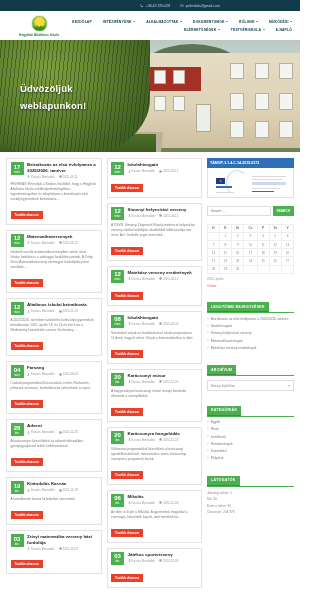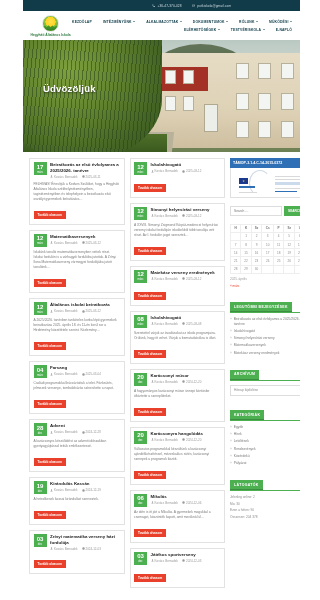--- a/index.html
+++ b/index.html
@@ -2,21 +2,21 @@
 <html lang="hu"><head>
 <meta charset="utf-8">
 <style>
   * { box-sizing: border-box; margin: 0; padding: 0; }
   html, body {
     width: 300px; height: 600px;
     font-family: "Liberation Sans", sans-serif;
     background: #ffffff;
     overflow: hidden;
   }
-  #page { width: 300px; height: 456px; position: relative; background:#fff;padding-left:23px; }
+  #page { width: 300px; height: 456px; position: relative; background:#fff; }
 
   
   .topbar {
     height: 11px; background: #123B4A; color: #cfdde2;
     display: flex; align-items: center; justify-content: center; gap: 10px;
     font-size: 3.2px; letter-spacing: .1px;
     padding-left: 60px;
   }
   .topbar .ti { display: flex; align-items: center; gap: 2px; white-space: nowrap; }
   .topbar svg { width: 3.6px; height: 3.6px; fill: #cfdde2; }
@@ -221,20 +221,21 @@
       <div class="win" style="left:88%;top:72%;width:8%;height:18%"></div>
       <div class="hero-door"></div>
     </div>
     <div class="hero-path"></div>
     <div class="hero-grass"></div>
     <div class="hero-tree">
         <div class="hero-tree-v"></div>
       </div>
     <div class="hero-text">
       <div>Üdvözöljük</div>
+      <div>weblapunkon!</div>
     </div>
   </div>
 
   <div class="content">
     <div class="posts">
       <div class="col" id="col-left">
           <div class="card"><div class="card-head">
               <div class="date">
                 <span class="d">17</span>
                 <span class="m">márc</span>

